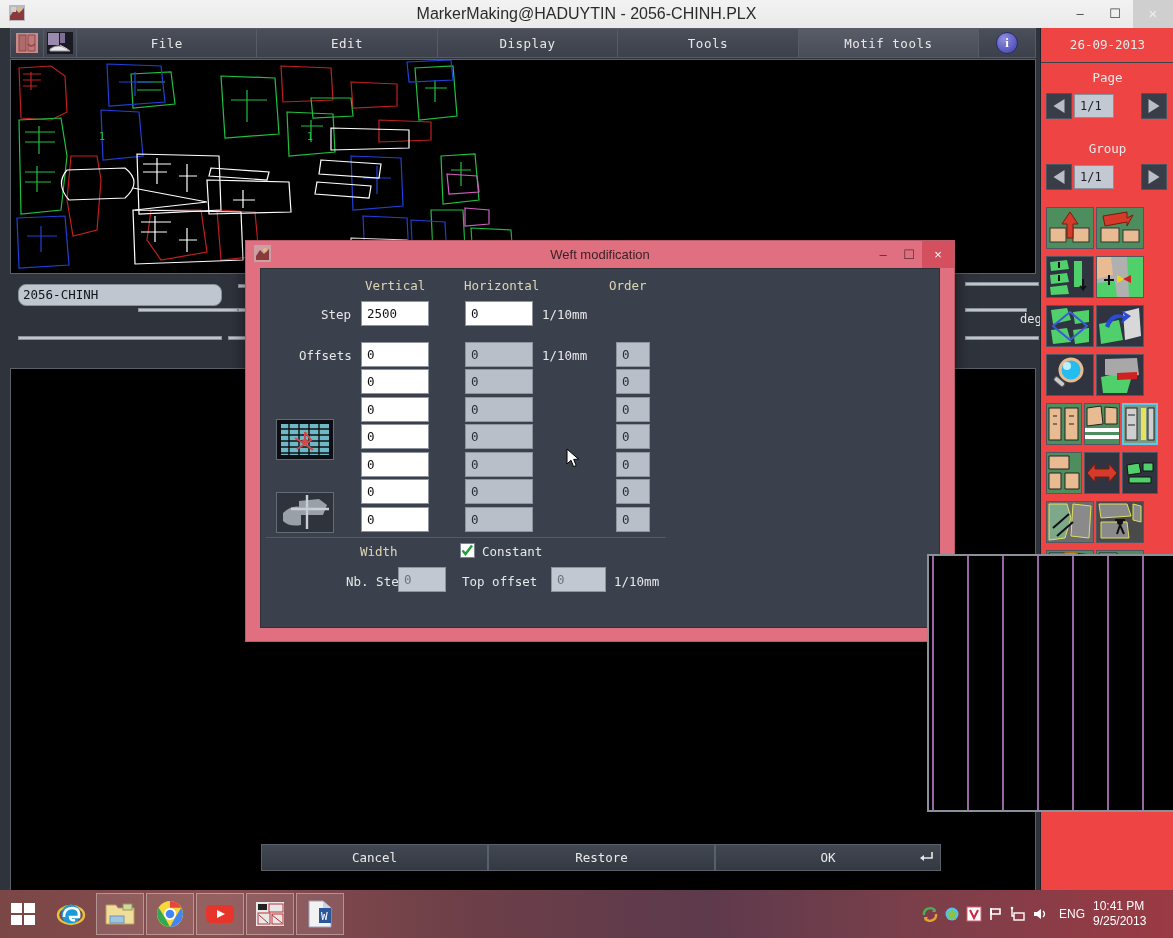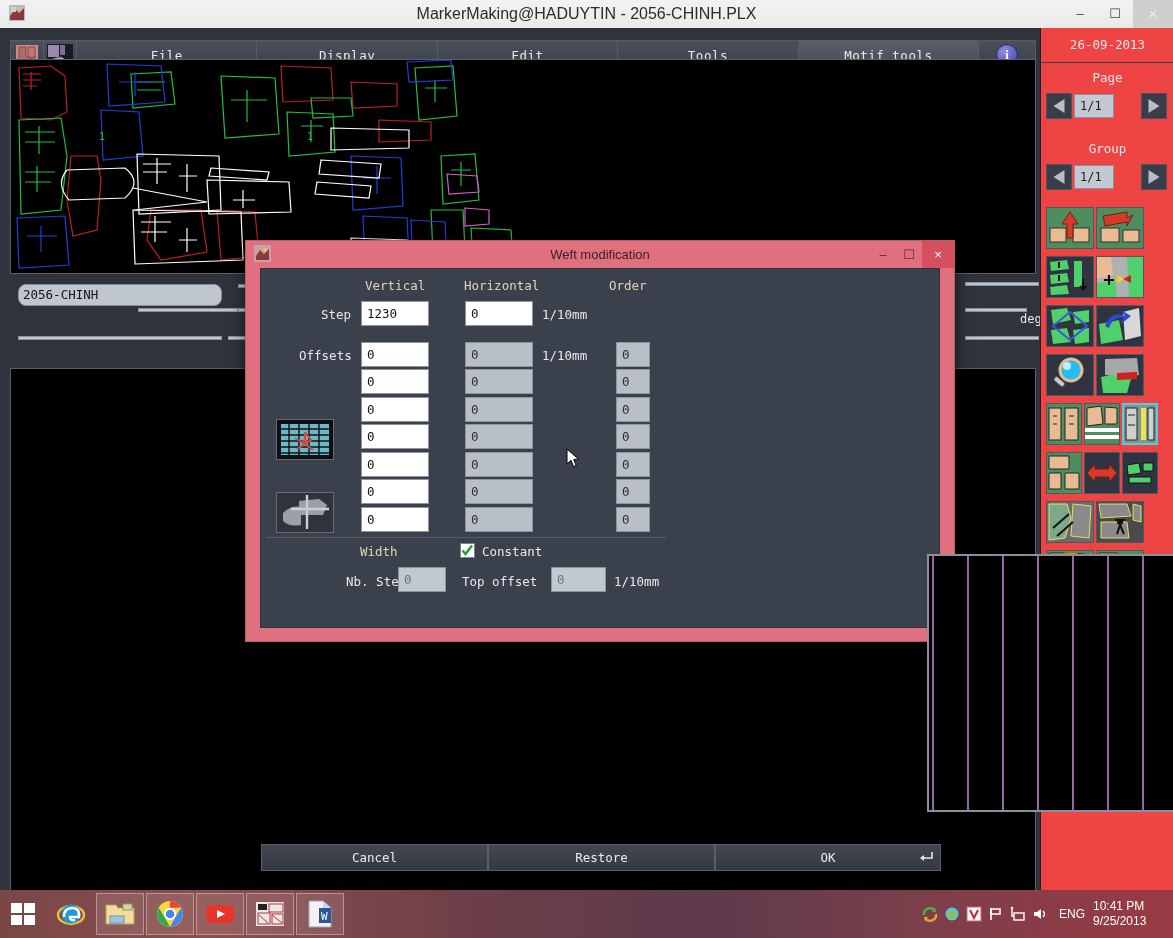--- a/index.html
+++ b/index.html
@@ -21,21 +21,21 @@
   .wbtn{position:absolute;top:0;height:28px;width:36px;color:#444;
     font-family:"Liberation Sans",sans-serif;font-size:13px;text-align:center;line-height:28px;cursor:default;}
   .wbtn.min{right:75px;}
   .wbtn.max{right:40px;}
   .wbtn.close{right:0;width:40px;background:#cfcfcf;color:#efefef;font-size:15px;}
 
   
   .appbody{position:absolute;left:0;top:28px;width:1173px;height:862px;background:#2f333c;}
 
   
-  .menubar{position:absolute;left:10px;top:12px;width:1026px;height:30px;
+  .menubar{position:absolute;left:10px;top:0px;width:1026px;height:30px;
     background:linear-gradient(#4a4f5a,#3c404a);border:1px solid #565b66;box-sizing:border-box;
     display:flex;align-items:stretch;}
   .mb-icon{width:32px;border-right:1px solid #565b66;display:flex;align-items:center;justify-content:center;}
   .mb-item{flex:1;display:flex;align-items:center;justify-content:center;
     color:#e8e8e8;font-size:12.5px;border-right:1px solid #565b66;letter-spacing:.5px;}
   .mb-item.active{background:linear-gradient(#585d68,#474c57);}
   .mb-info{width:56px;display:flex;align-items:center;justify-content:center;}
   .infocircle{width:20px;height:20px;border-radius:50%;
     background:radial-gradient(circle at 35% 30%,#8f8fe0,#3d3da8);
     color:#fff;font-size:13px;font-weight:bold;text-align:center;line-height:20px;
@@ -172,24 +172,24 @@
           <rect x="1" y="1" width="11" height="12" fill="#9a8ab0"></rect>
           <rect x="13" y="1" width="5" height="10" fill="#7f6f95"></rect>
           <path d="M3 17 Q10 12 16 15 Q21 17 23 19 L3 19 Z" fill="#e8e8ee" stroke="#999"></path>
           <path d="M13 13 L20 17" stroke="#ccc" stroke-width="1"></path>
         </svg>
       </div>
       <div class="mb-item">
         <span>File</span>
       </div>
       <div class="mb-item">
+        <span>Edit</span>
+      </div>
+      <div class="mb-item">
         <span>Display</span>
-      </div>
-      <div class="mb-item">
-        <span>Edit</span>
       </div>
       <div class="mb-item">
         <span>Tools</span>
       </div>
       <div class="mb-item active">
         <span>Motif tools</span>
       </div>
       <div class="mb-info">
         <div class="infocircle">i</div>
       </div>
@@ -569,21 +569,21 @@
       <div class="dbtnw cls">×</div>
     </div>
 
     <div class="dlg-body"></div>
 
     <div class="colhdr" style="left:119px;top:37px;">Vertical</div>
     <div class="colhdr" style="left:218px;top:37px;">Horizontal</div>
     <div class="colhdr" style="left:363px;top:37px;">Order</div>
 
     <div class="lbl" style="left:75px;top:66px;">Step</div>
-    <div class="inp" style="left:115px;top:60px;width:68px;">1230</div>
+    <div class="inp" style="left:115px;top:60px;width:68px;">2500</div>
     <div class="inp" style="left:219px;top:60px;width:68px;">0</div>
     <div class="lbl" style="left:296px;top:66px;">1/10mm</div>
 
     <div class="lbl" style="left:53px;top:107px;">Offsets</div>
     <div class="lbl" style="left:296px;top:107px;">1/10mm</div>
 
     <div class="inp" style="left:115px;top:101px;width:68px;">0</div>
     <div class="inp ro" style="left:219px;top:101px;width:68px;">0</div>
     <div class="inp ro" style="left:370px;top:101px;width:34px;">0</div>
 

